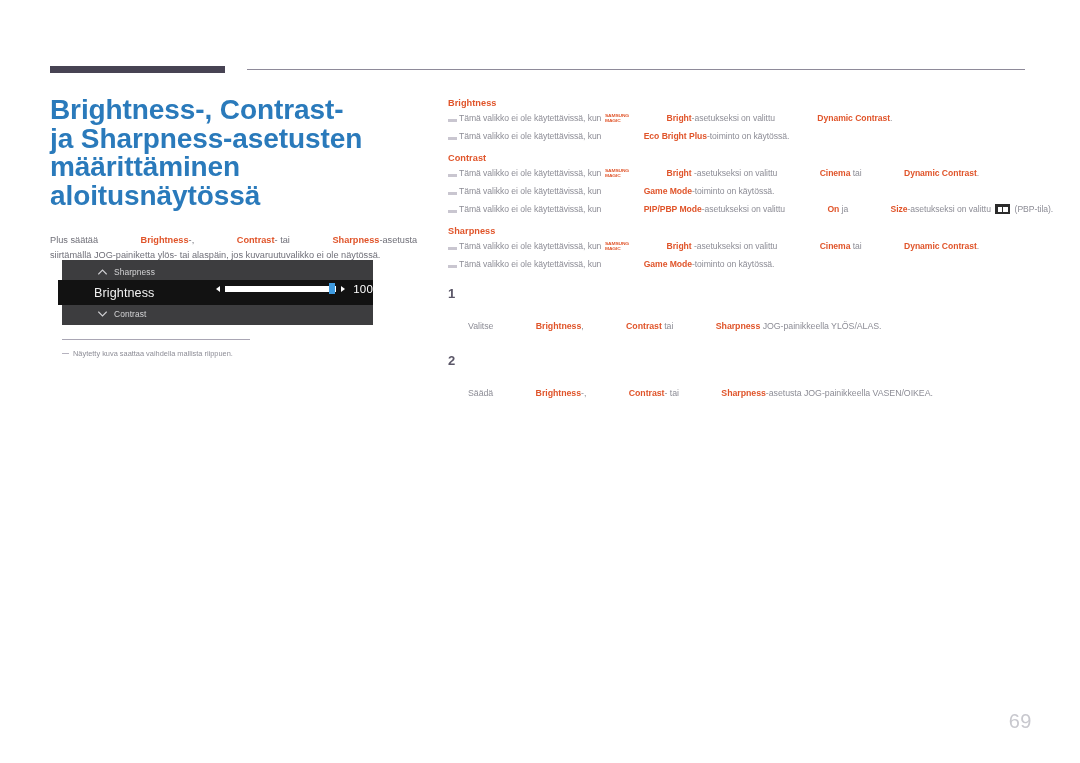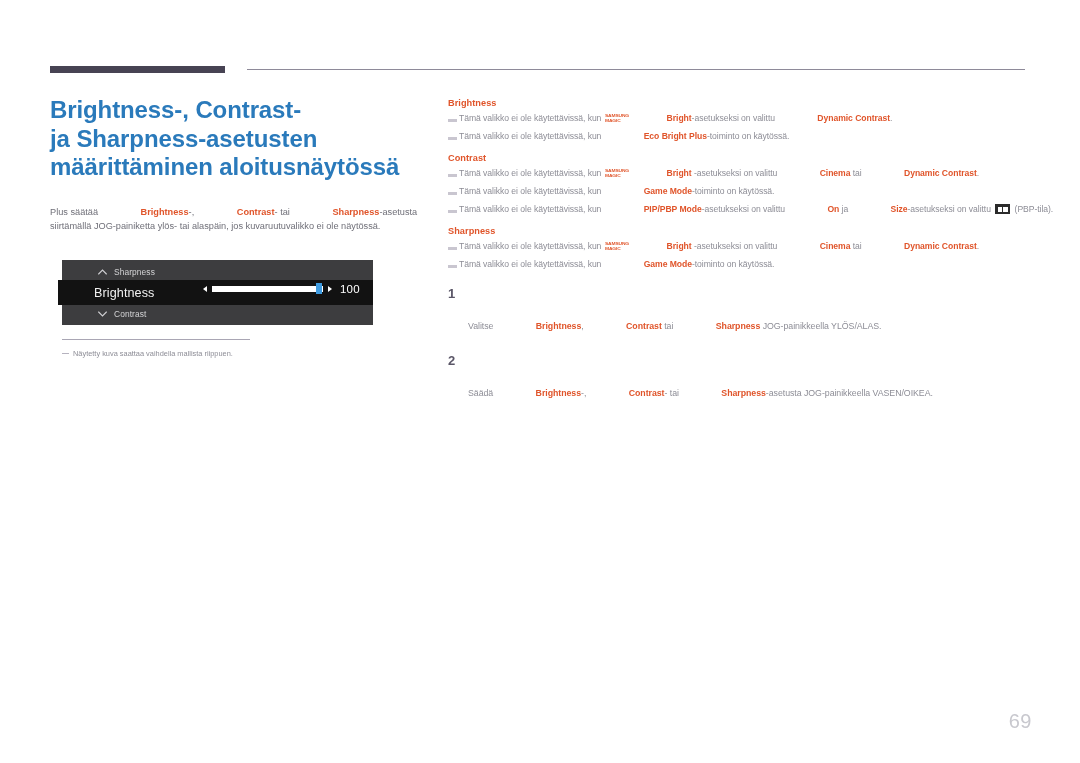--- a/index.html
+++ b/index.html
@@ -42,21 +42,21 @@
   }
 
   
   .left-col {
     position: absolute;
     left: 50px;
     top: 96px;
     width: 375px;
   }
   .page-title {
-    font-size: 24px;
+    font-size: 28px;
     line-height: 28.5px;
     font-weight: bold;
     color: #2a7abb;
     letter-spacing: -0.1px;
     margin: 0;
     padding: 0;
   }
   .intro-para {
     margin: 0;
     padding: 0;
@@ -131,20 +131,21 @@
     letter-spacing: 0.1px;
   }
   .osd-slider {
     position: absolute;
     left: 145px;
     top: 0;
     height: 17px;
     width: 170px;
     display: flex;
     align-items: center;
+    justify-content: flex-end;
   }
   .arrow-left, .arrow-right {
     width: 0; height: 0;
     flex: none;
   }
   .arrow-left {
     border-top: 3.6px solid transparent;
     border-bottom: 3.6px solid transparent;
     border-right: 4.6px solid #ffffff;
     margin-right: 5px;

